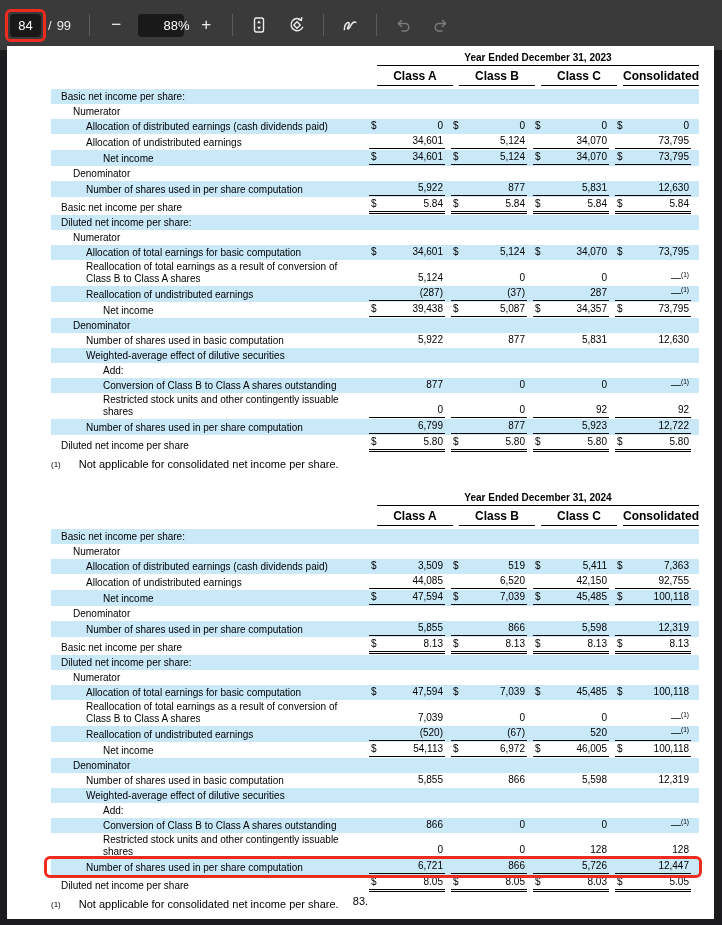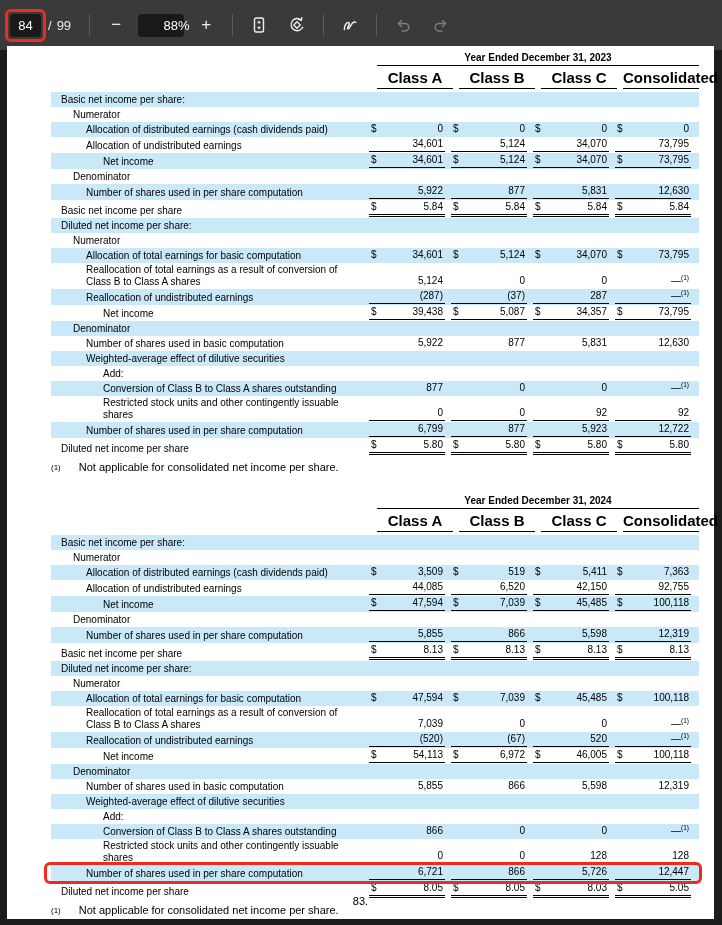--- a/index.html
+++ b/index.html
@@ -50,21 +50,21 @@
 
   .t-head { display: flex; justify-content: flex-end; }
   .t-spacer { width: 324px; }
   .t-cols { width: 322px; }
   .t-year {
     font-size: 10px; font-weight: bold; text-align: center;
     padding-bottom: 2px; border-bottom: 1px solid #000;
   }
   .t-colnames { display: flex; gap: 6px; margin-top: 3px; }
   .t-colname {
-    width: 76px; text-align: center; font-weight: bold; font-size: 15px;
+    width: 76px; text-align: center; font-weight: bold; font-size: 12px;
     padding-bottom: 2px; border-bottom: 1px solid #000;
   }
   .t-rows { margin-top: 3px; }
   .t-row { display: flex; align-items: flex-end; min-height: 15px; padding: 1px 8px; }
   .t-row.shaded { background: #c9e8f8; }
   .t-row.ringed { position: relative; }
   .row-ring { left: -7px; right: -3px; top: -3px; bottom: -3px; }
   .t-label { flex: 1; font-size: 10px; line-height: 12px; padding-right: 6px; }
   .t-vals { display: flex; gap: 6px; width: 322px; }
   .t-cell {

